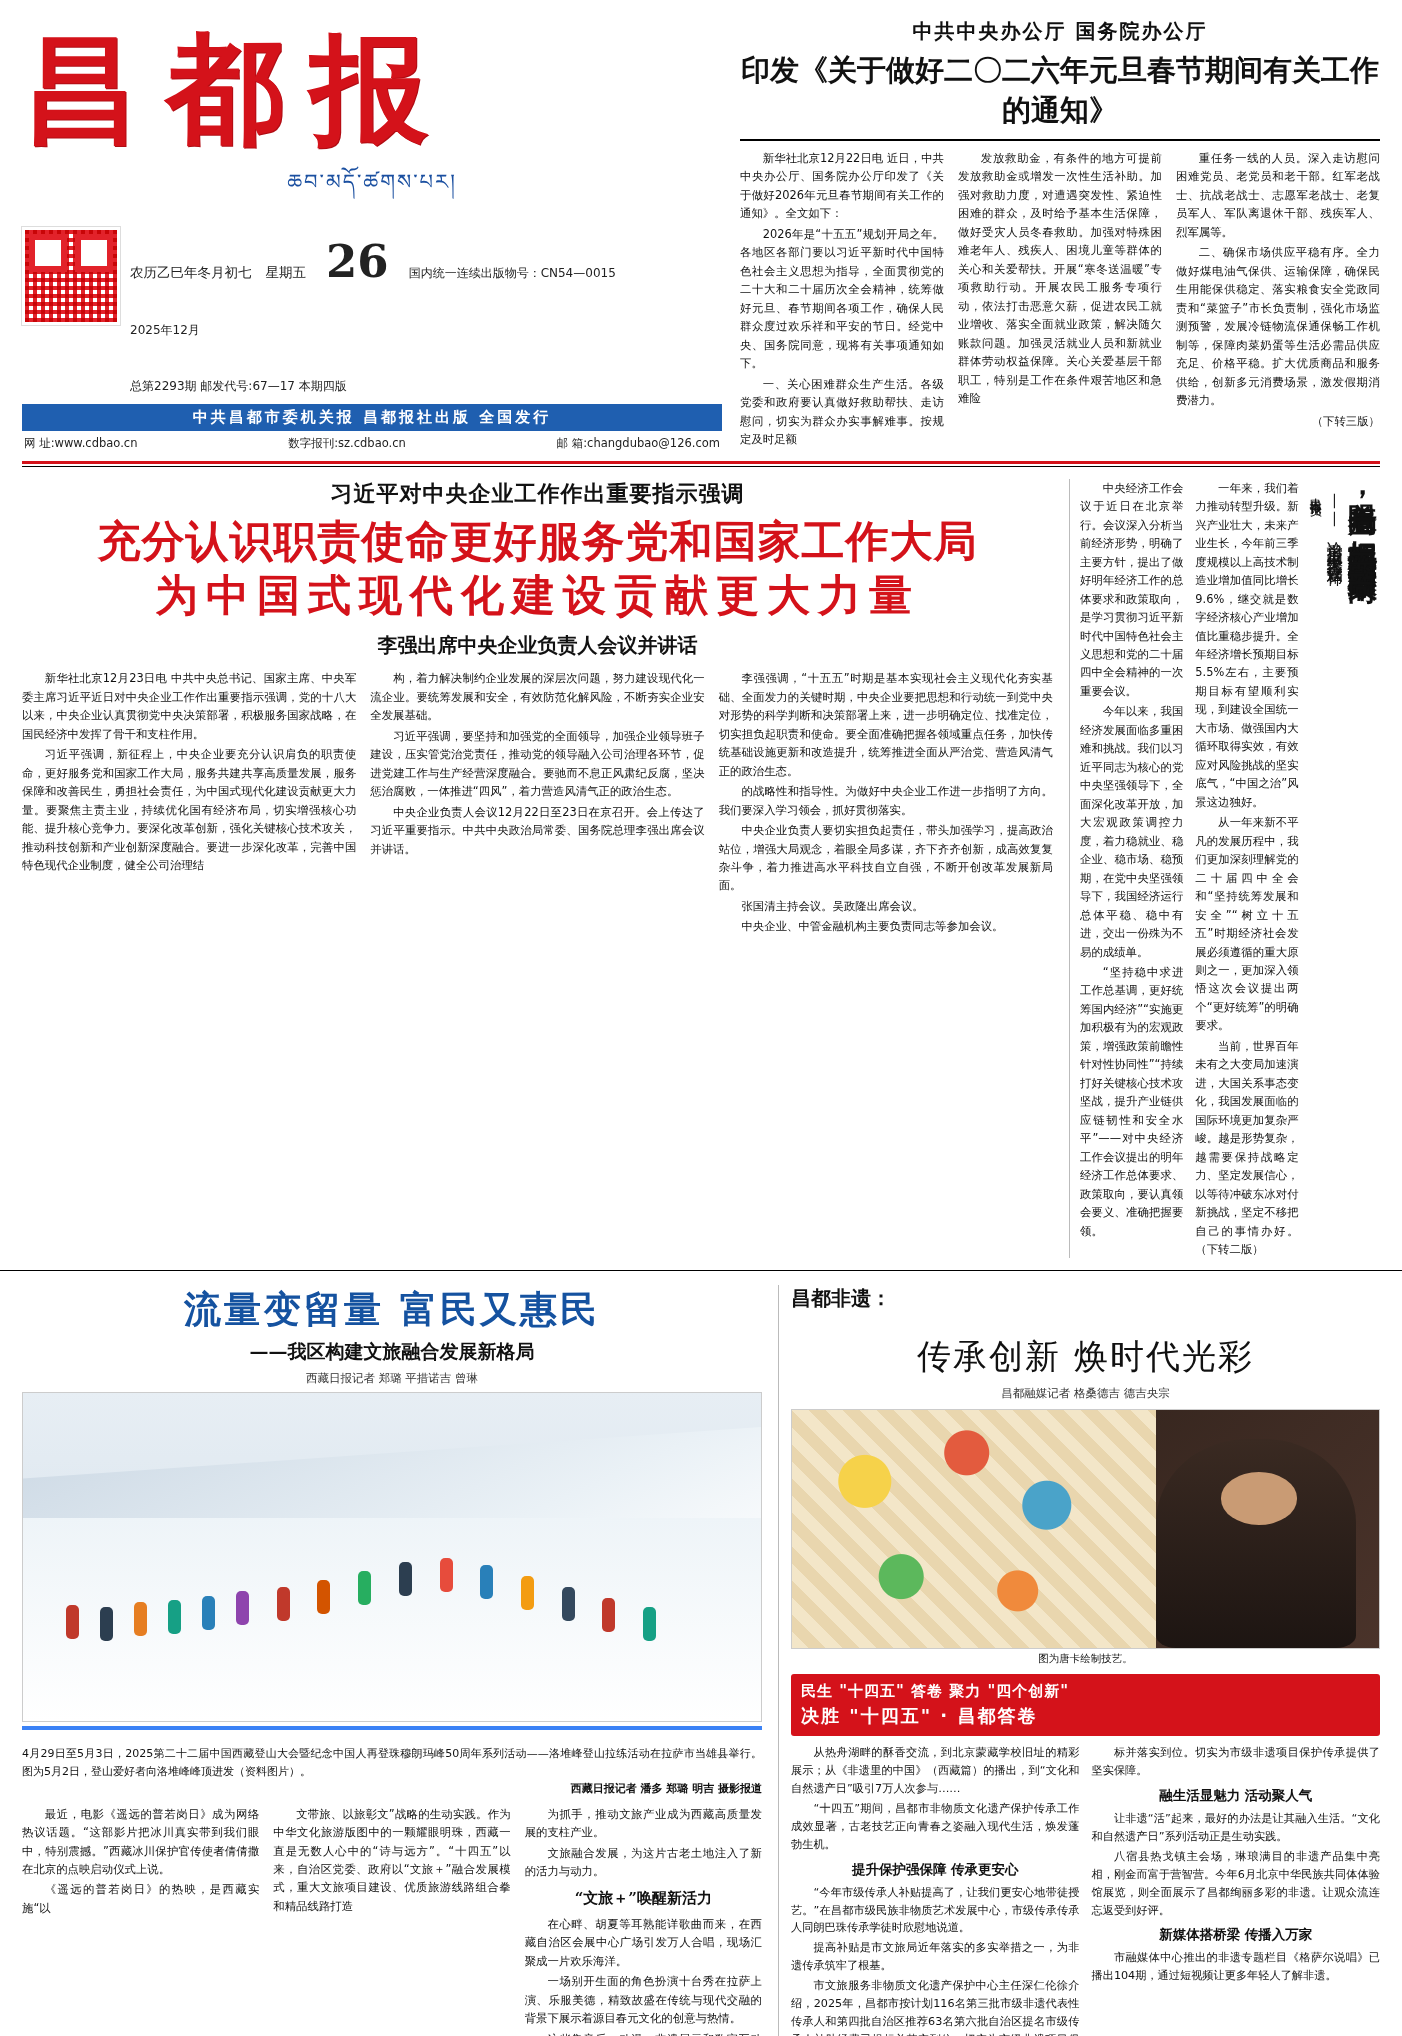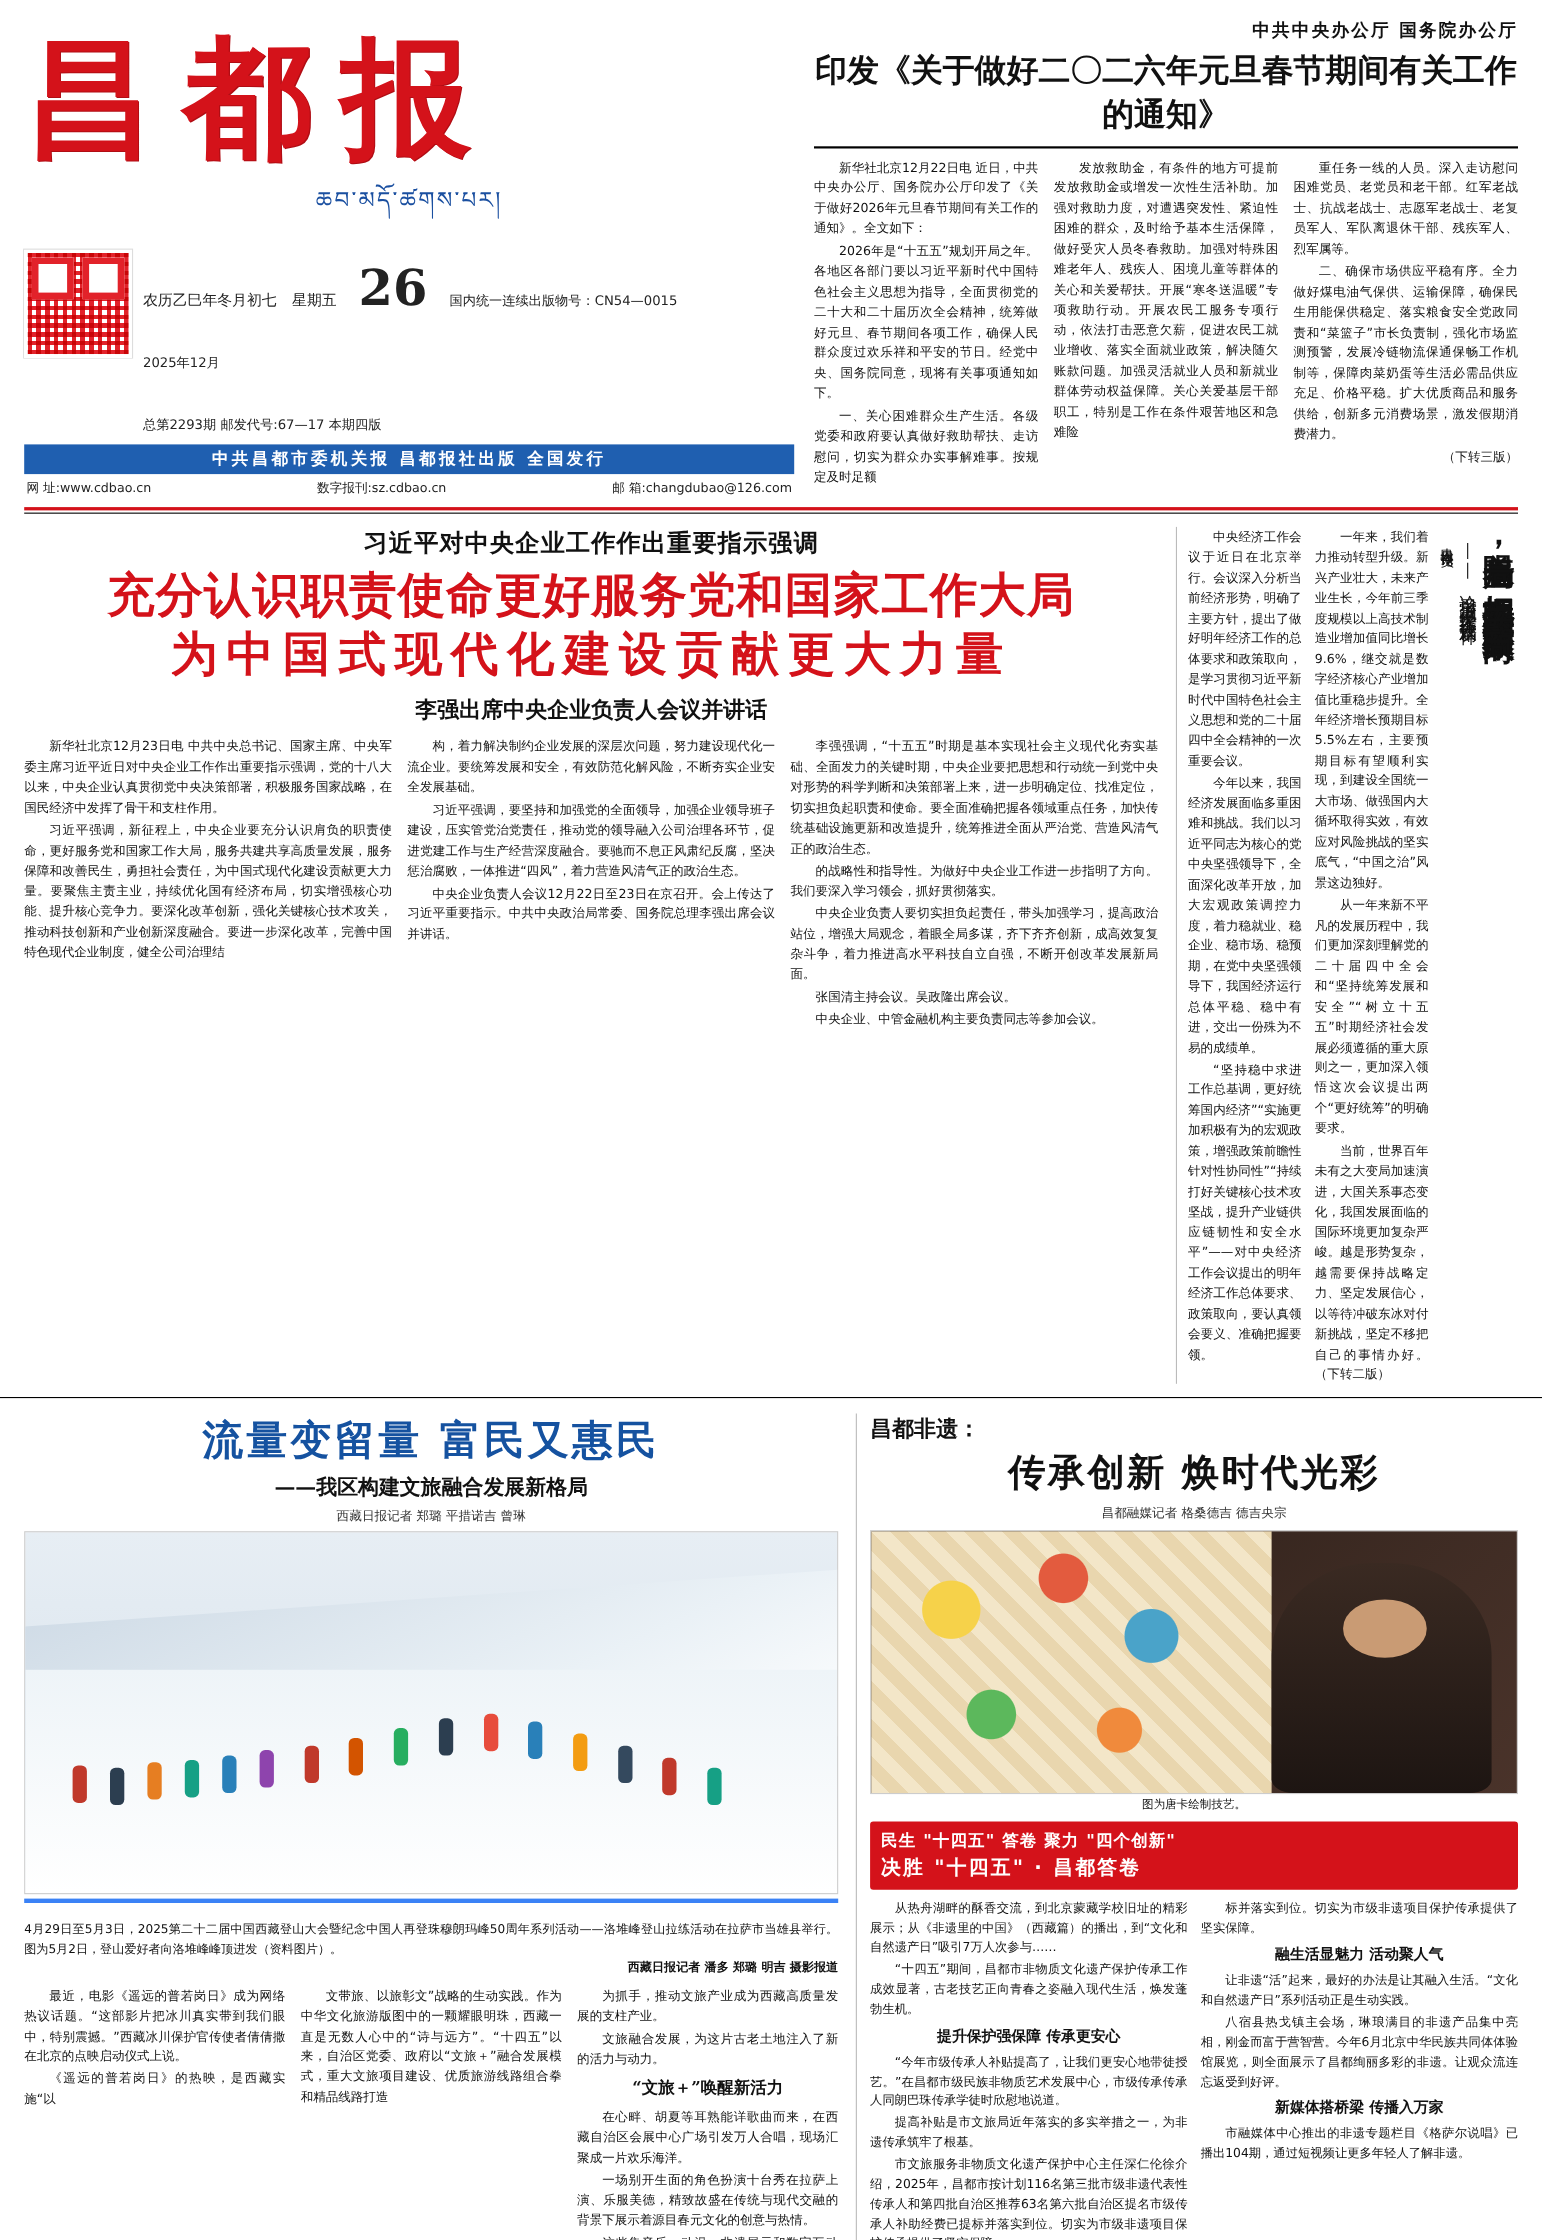--- a/index.html
+++ b/index.html
@@ -88,21 +88,21 @@
     padding:4px 0;
     letter-spacing:3px;
   }
   .mast-bottom{
     font-size:11.5px;
     display:flex;justify-content:space-between;
     padding:5px 2px 0 2px;color:#222;
   }
   .mast-right{flex:1;padding-top:4px;}
   .hdr-org{
-    text-align:right;font-size:16px;font-weight:bold;letter-spacing:2px;
+    text-align:center;font-size:20px;font-weight:bold;letter-spacing:2px;
     font-family:"DejaVu Serif","Liberation Serif",serif;
   }
   .hdr-title{
     text-align:center;font-size:29px;font-weight:bold;letter-spacing:0px;
     font-family:"DejaVu Serif","Liberation Serif",serif;
     margin-top:6px;padding-bottom:8px;border-bottom:2px solid #000;
   }
   .cols3{
     display:flex;gap:14px;margin-top:8px;
   }
@@ -206,21 +206,21 @@
   }
   .sec2-cols .col{flex:1;font-size:11.4px;line-height:1.62;text-align:justify;}
   .sec2-cols .col p{margin:0 0 2px 0;text-indent:2em;}
   .sub-h{
     text-align:center;font-weight:bold;font-size:15px;margin:6px 0 4px 0;
     font-family:"DejaVu Serif","Liberation Serif",serif;
   }
   
   .r-kicker{font-size:20px;font-weight:bold;font-family:"DejaVu Serif","Liberation Serif",serif;}
   .r-title{
-    text-align:center;font-size:34px;font-weight:bold;letter-spacing:2px;margin-top:4px;
+    text-align:center;font-size:34px;font-weight:normal;letter-spacing:2px;margin-top:22px;
     font-family:"DejaVu Serif","Liberation Serif",serif;
   }
   .r-photo{
     width:100%;height:240px;margin-top:8px;border:1px solid #ccc;box-sizing:border-box;
     background:linear-gradient(135deg,#2a1e18 0%,#4a332a 100%);
     position:relative;overflow:hidden;
   }
   .r-photo .mural{
     position:absolute;left:0;top:0;width:62%;height:100%;
     background:

